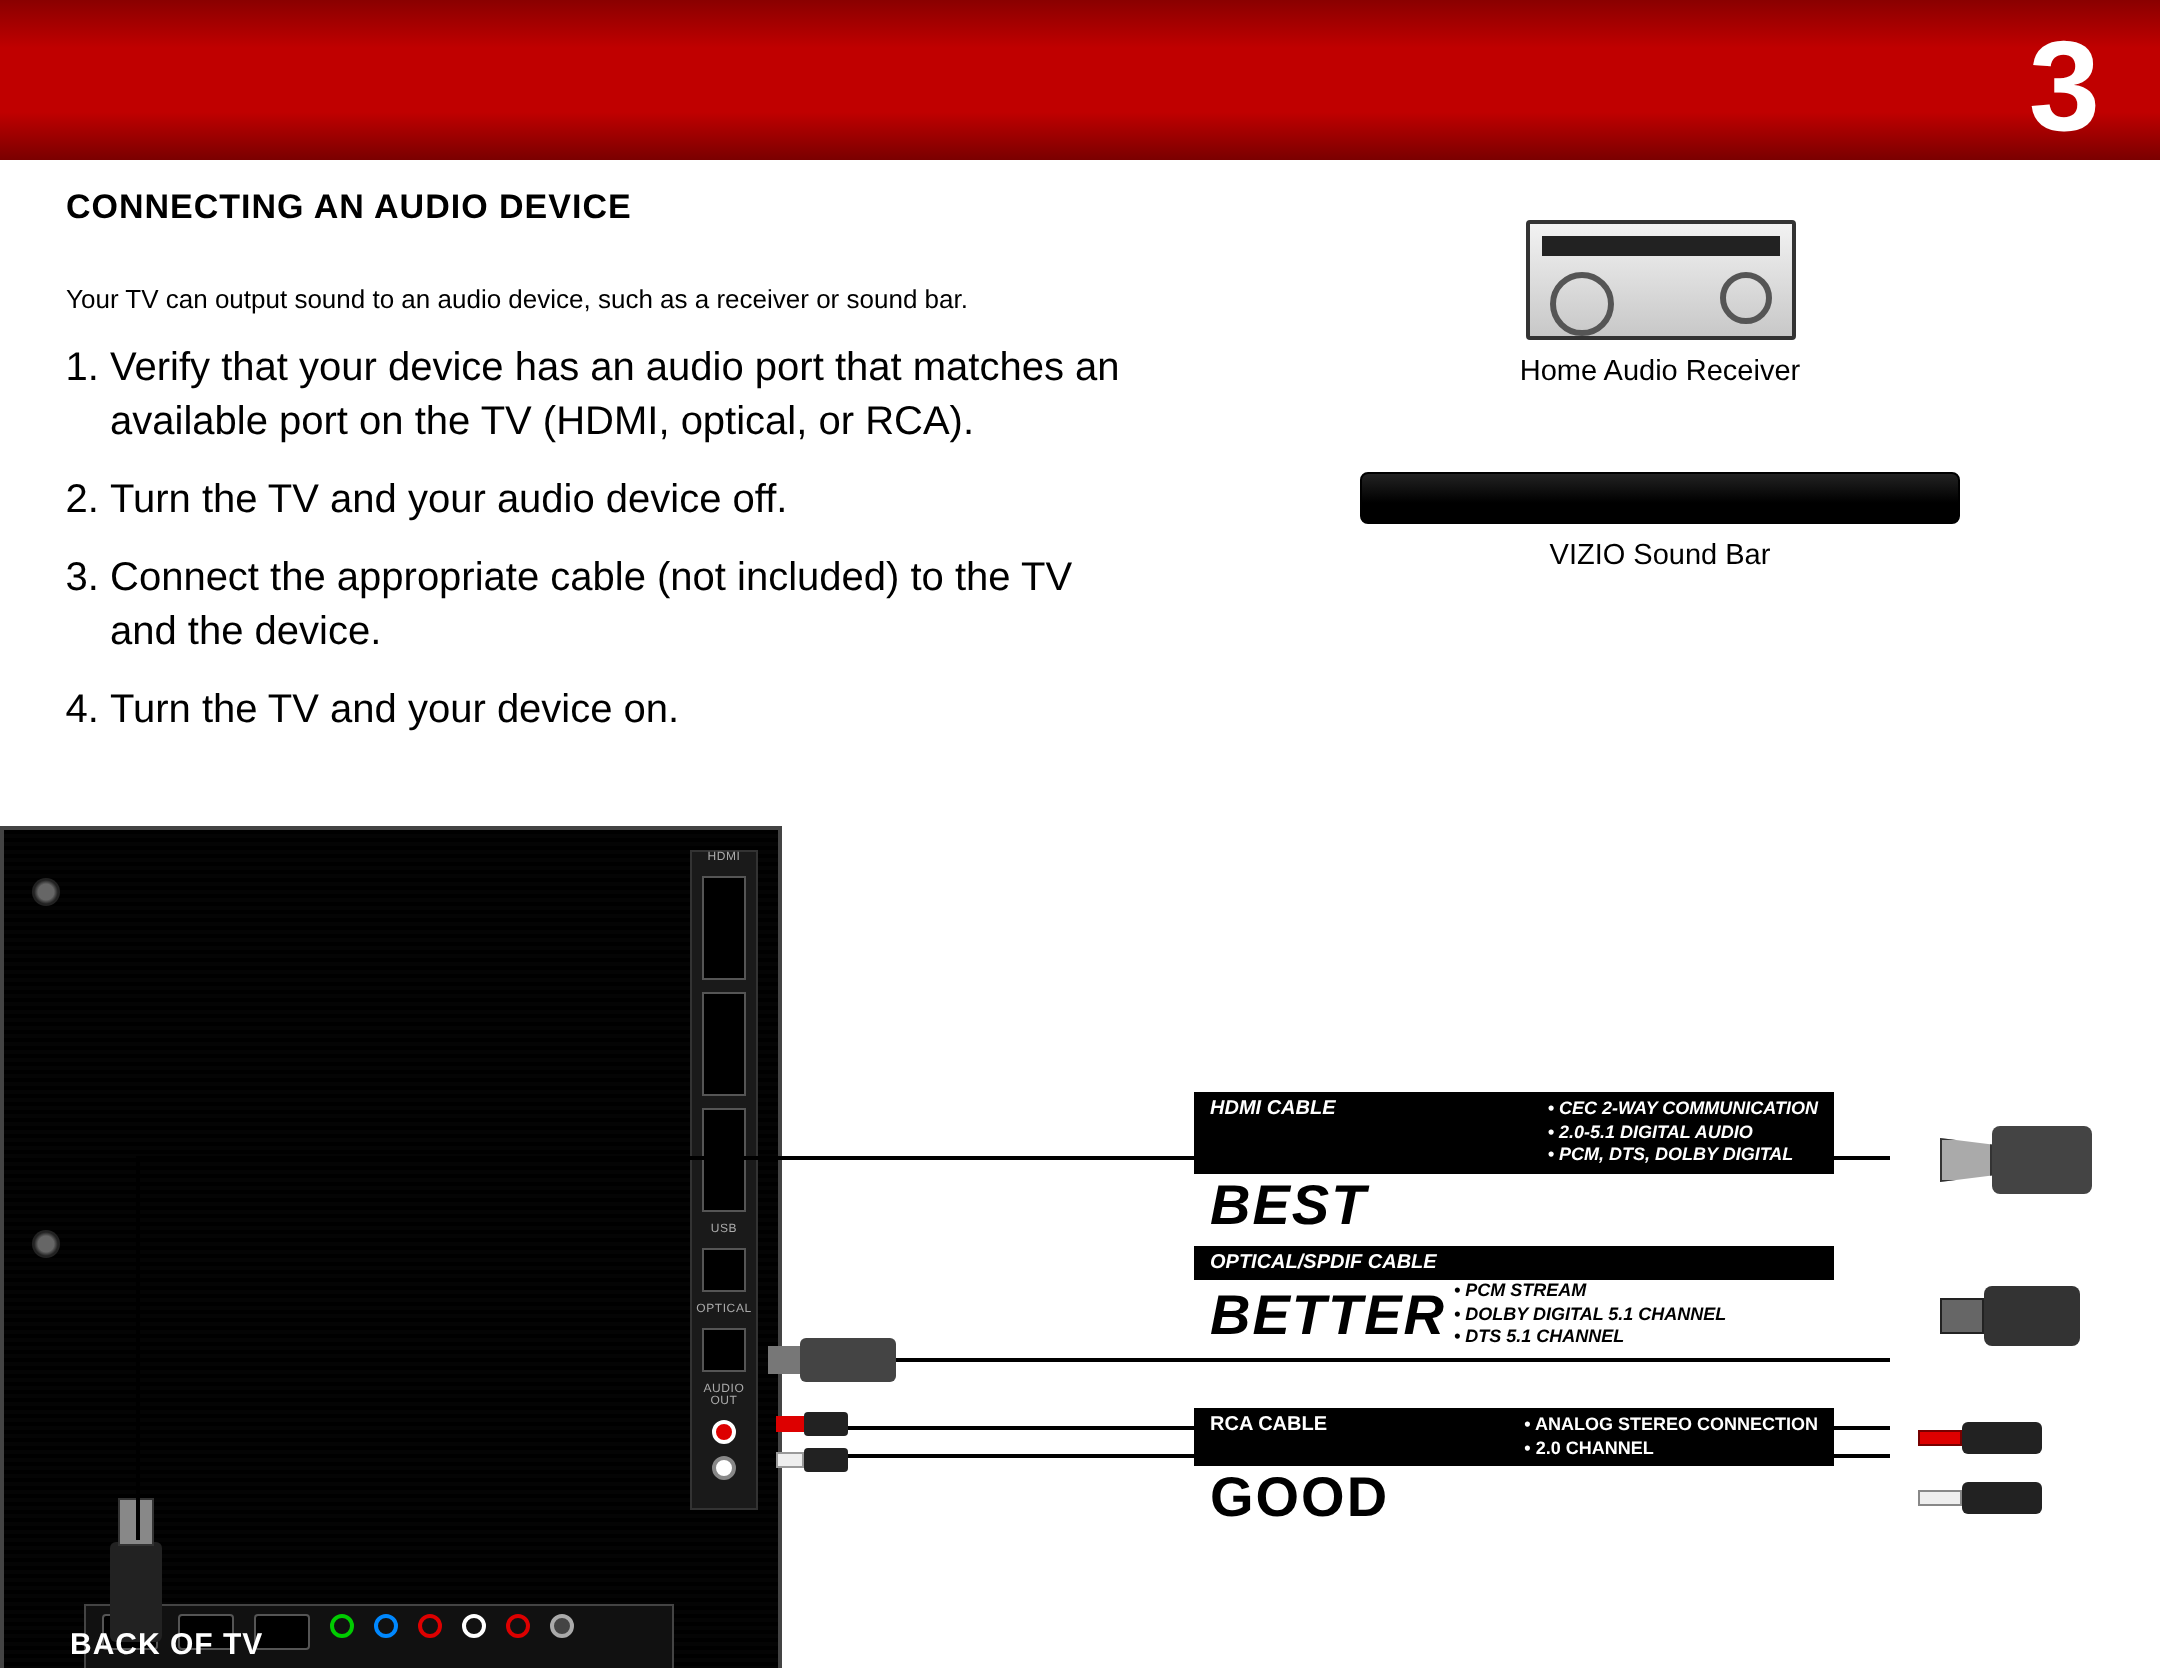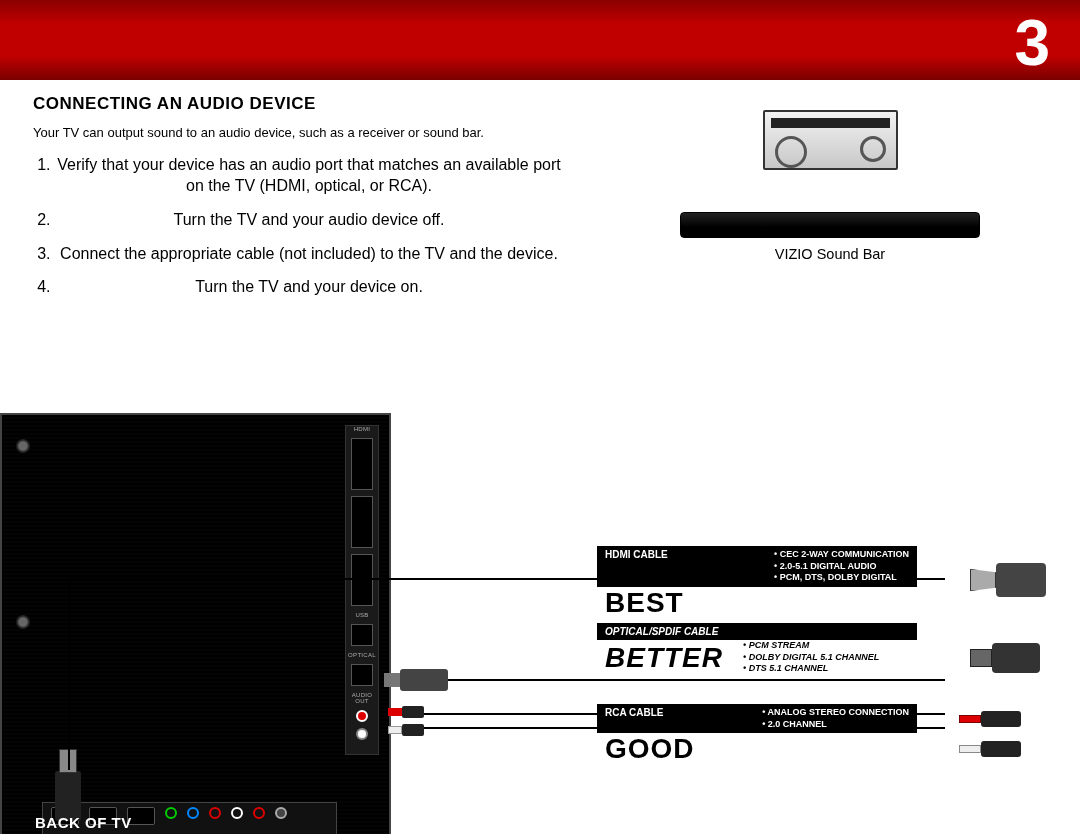--- a/index.html
+++ b/index.html
@@ -30,34 +30,33 @@
     top: 80px;
     left: 0;
     width: 1080px;
     height: 754px;
     padding: 14px 33px 0 33px;
   }
   h2.section-title {
     font-size: 17px;
     font-weight: 800;
     letter-spacing: 0.5px;
-    margin-bottom: 11px;
+    margin-bottom: 28px;
   }
   .intro {
     font-size: 13px;
     line-height: 1.3;
     max-width: 530px;
     margin-bottom: 12px;
   }
   ol.steps {
-    font-size: 16px;
+    font-size: 20px;
     line-height: 1.35;
     max-width: 530px;
     padding-left: 22px;
-    text-align: center;
   }
   ol.steps li { margin-bottom: 12px; }
   
   .devices {
     position: absolute;
     top: 30px;
     right: 100px;
     width: 300px;
     text-align: center;
     font-size: 14.5px;
@@ -155,22 +154,22 @@
   }
   .tag .header{
     background:#000;color:#fff;font-size:10px;font-weight:700;
     padding:3px 8px; display:flex; justify-content:space-between;
   }
   .tag .bullets{font-size:9px;font-weight:700;line-height:1.3;}
   .tag .big{
     font-size:28px; font-weight:800; letter-spacing:1px;
     padding:0 8px;
   }
-  .tag .row{display:flex;align-items:center;gap:20px;padding:0 8px 4px;}
-  .tag1{left:597px; top:133px; width:320px;}
+  .tag .row{display:flex;align-items:center;gap:4px;padding:0 8px 4px;}
+  .tag1{left:597px; top:133px; width:320px;font-style:italic;}
   .tag2{left:597px; top:210px; width:320px;font-style:italic;}
   .tag3{left:597px; top:291px; width:320px;}
   
   .line{position:absolute;background:#000;height:2px;}
   .line-v{position:absolute;background:#000;width:2px;}
   
   .plug{
     position:absolute;left:55px;width:26px;height:50px;
     background:#222;border-radius:3px;
   }
@@ -224,20 +223,21 @@
     <li>Verify that your device has an audio port that matches an available port on the TV (HDMI, optical, or RCA).</li>
     <li>Turn the TV and your audio device off.</li>
     <li>Connect the appropriate cable (not included) to the TV and the device.</li>
     <li>Turn the TV and your device on.</li>
   </ol>
 
   <div class="devices">
     <div class="receiver">
       <div class="knob2"></div>
     </div>
+    <div>Home Audio Receiver</div>
     <div class="soundbar"></div>
     <div>VIZIO Sound Bar</div>
   </div>
 
   <div class="diagram">
 
     <div class="tv-back">
       <div class="tv-texture"></div>
       <div class="screw" style="left:14px;top:24px;"></div>
       <div class="screw" style="left:14px;top:200px;"></div>

